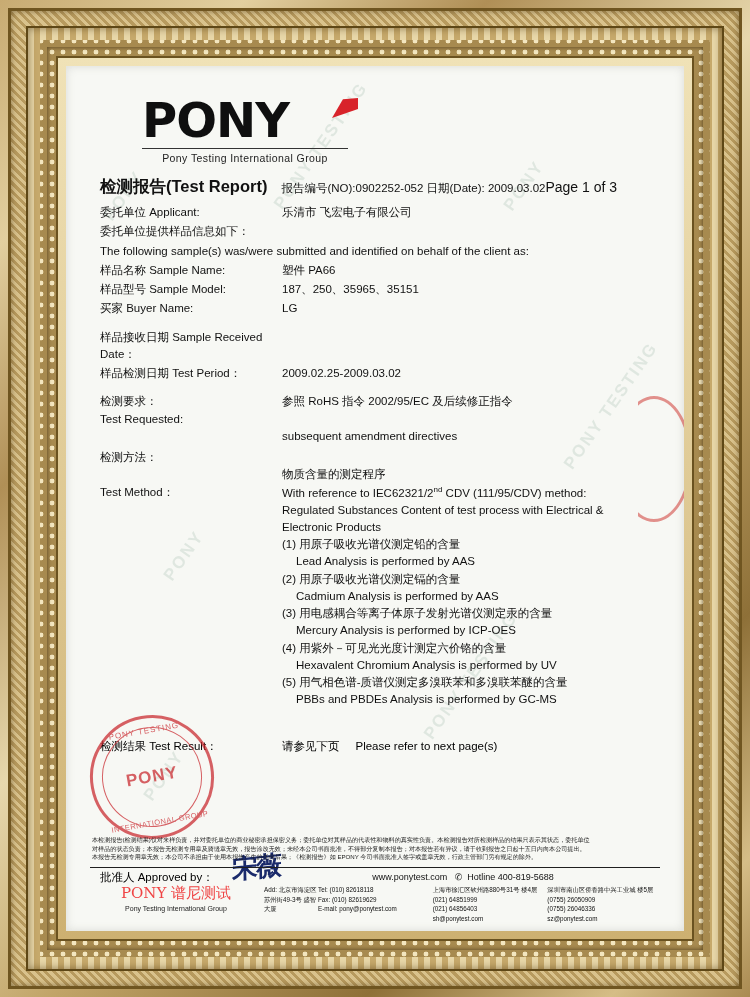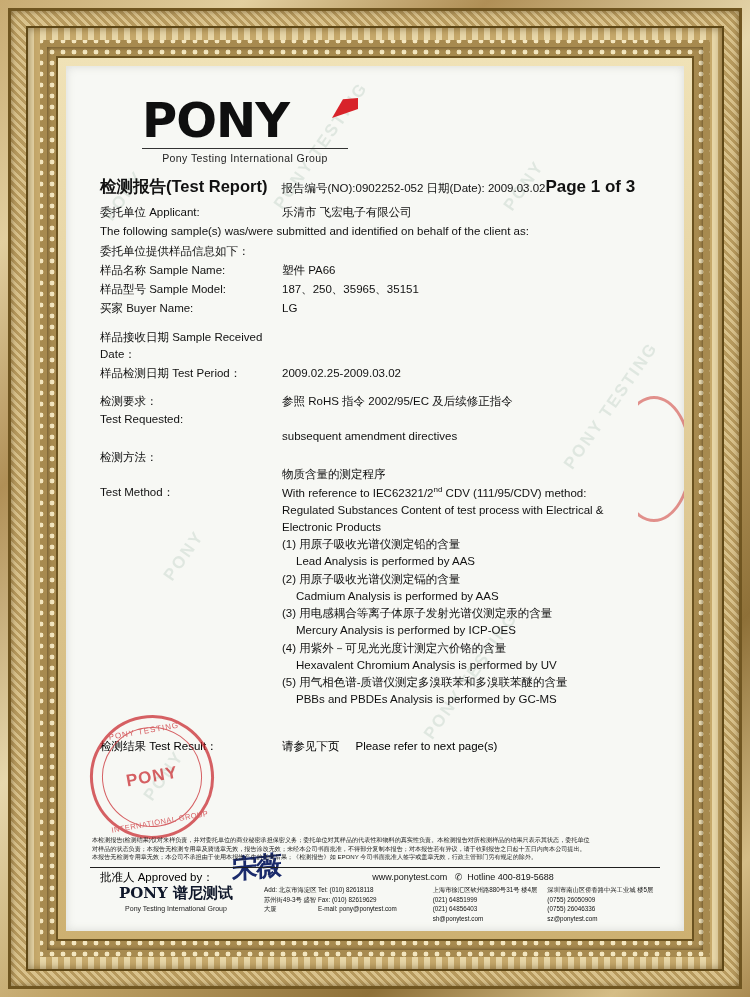--- a/index.html
+++ b/index.html
@@ -65,21 +65,21 @@
     font-size:10.5px;color:#222;letter-spacing:.4px;margin-top:4px;
     border-top:1px solid #333;padding-top:3px;width:206px;text-align:center;
   }
   .logo-swoosh{
     position:absolute;right:-6px;top:2px;width:26px;height:20px;
     background:#d8232a;clip-path:polygon(100% 0,100% 55%,0 100%,42% 6%);
   }
   .title-row{display:flex;align-items:baseline;margin:12px 0 6px 0;}
   .doc-title{font-size:16.5px;font-weight:bold;color:#111;}
   .title-meta{font-size:11.5px;margin-left:14px;color:#111;}
-  .title-page{font-size:17px;color:#111;font-weight:bold;}
+  .title-page{font-size:14px;color:#111;}
   .row{display:flex;font-size:11.5px;color:#111;line-height:1.5;}
   .lbl{width:182px;flex:none;}
   .val{flex:1;}
   .block{margin-bottom:2px;}
   .gap{height:9px;}
   .gap-sm{height:4px;}
   .sub{padding-left:14px;}
   sup{font-size:8px;vertical-align:super;}
   .result-row{display:flex;font-size:11.5px;margin-top:30px;}
   .approve-row{display:flex;font-size:11.5px;margin-top:96px;align-items:flex-end;}
@@ -116,21 +116,21 @@
     padding:0 14px 8px 14px;
   }
   .fineprint{
     font-size:6.1px;color:#1a1a1a;line-height:1.45;text-align:justify;
     padding:0 12px;
   }
   .fdivider{height:1px;background:#1f1f1f;margin:5px 10px 4px 10px;}
   .fbottom{display:flex;align-items:flex-start;padding:0 8px;}
   .flogo{width:176px;flex:none;text-align:center;padding-top:12px;}
   .flogo .fl-main{
-    font-family:"DejaVu Serif", serif;font-weight:bold;font-size:15px;color:#0f172a;letter-spacing:0px;
+    font-family:"DejaVu Serif", serif;font-weight:normal;font-size:15px;color:#ef4444;letter-spacing:0px;
   }
   .flogo .fl-sub{font-size:7px;color:#222;margin-top:2px;}
   .fright{flex:1;}
   .fweb{font-size:9px;text-align:center;margin-bottom:3px;color:#111;}
   .ftable{display:flex;font-size:6.3px;color:#111;line-height:1.5;}
   .fcol{flex:1;padding-right:6px;}
   .fkeys{width:54px;flex:none;}
 </style>
 </head>
 <body>
@@ -167,24 +167,24 @@
         <div class="doc-title">检测报告(Test Report)</div>
         <div class="title-meta">报告编号(NO):0902252-052  日期(Date): 2009.03.02</div>
         <div class="title-page">Page 1 of 3</div>
       </div>
 
       <div class="row block">
         <div class="lbl">委托单位 Applicant:</div>
         <div class="val">乐清市 飞宏电子有限公司</div>
       </div>
       <div class="row block">
+        <div>委托单位提供样品信息如下：</div>
+      </div>
+      <div class="row block">
         <div>The following sample(s) was/were submitted and identified on behalf of the client as:</div>
-      </div>
-      <div class="row block">
-        <div>委托单位提供样品信息如下：</div>
       </div>
       <div class="row block">
         <div class="lbl">样品名称 Sample Name:</div>
         <div class="val">塑件 PA66</div>
       </div>
       <div class="row block">
         <div class="lbl">样品型号 Sample Model:</div>
         <div class="val">187、250、35965、35151</div>
       </div>
       <div class="row block">

